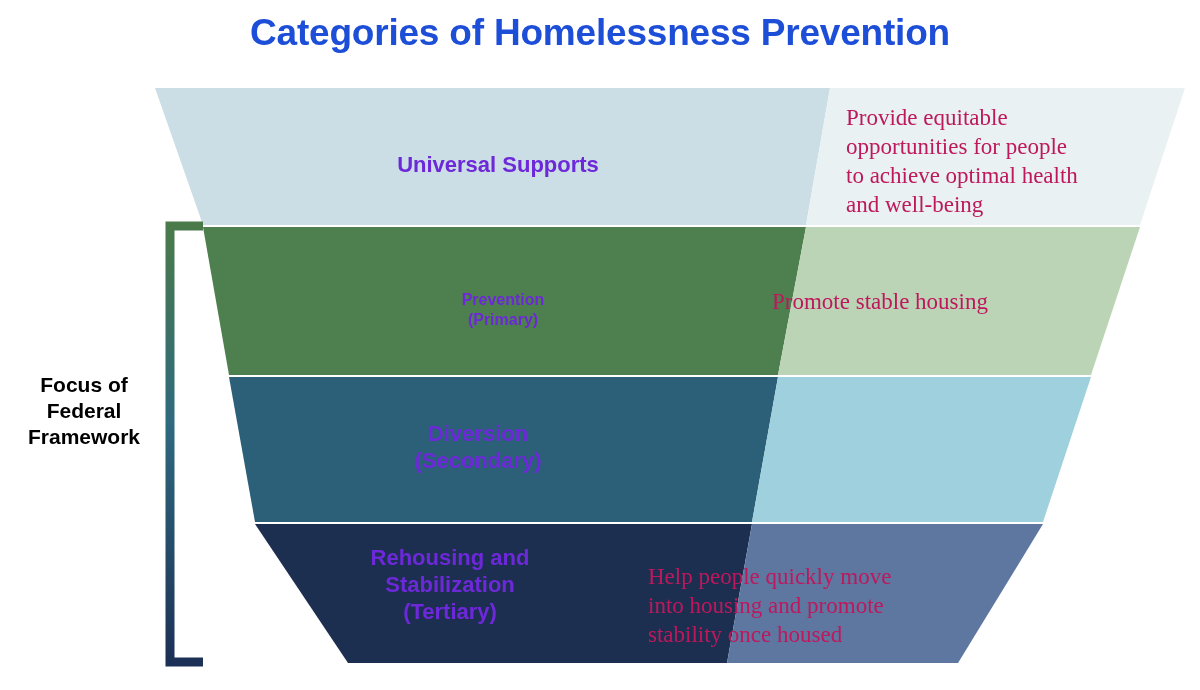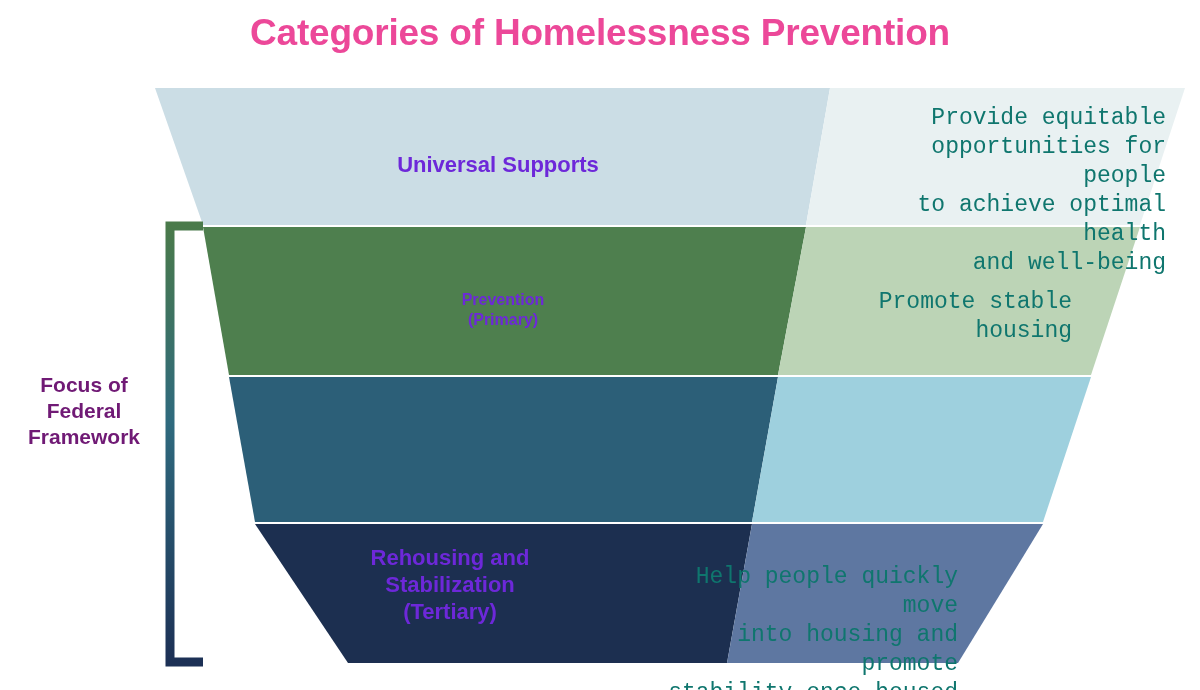--- a/index.html
+++ b/index.html
@@ -23,36 +23,36 @@
   #page-title {
     position: absolute;
     left: 0;
     top: 12px;
     width: 1200px;
     text-align: center;
     font-family: "Liberation Sans", sans-serif;
     font-weight: bold;
     font-size: 37px;
     letter-spacing: -0.2px;
-    color: #ec4899;
+    color: #1d4ed8;
     white-space: nowrap;
   }
 
   
   #focus-label {
     position: absolute;
     left: 6px;
     top: 372px;
     width: 156px;
     text-align: center;
     font-family: "Liberation Sans", sans-serif;
     font-weight: bold;
     font-size: 21px;
     line-height: 26px;
-    color: #701a75;
+    color: #000000;
   }
 
   
   #funnel-svg {
     position: absolute;
     left: 0;
     top: 0;
     width: 1200px;
     height: 690px;
   }
@@ -63,23 +63,23 @@
     text-align: center;
     font-family: "Liberation Sans", sans-serif;
     font-weight: bold;
     color: #6d28d9;
     line-height: 1.22;
     white-space: pre-line;
     pointer-events: none;
   }
   .band-right-label {
     position: absolute;
-    text-align: right;
-    font-family: Liberation Mono, monospace;
-    color: #0f766e;
+    text-align: left;
+    font-family: Liberation Serif, serif;
+    color: #be185d;
     line-height: 1.26;
     white-space: pre-line;
     pointer-events: none;
   }
 
   
   #label-universal        { left: 258px; top: 152px; width: 480px; font-size: 22px; }
   #desc-universal         { left: 846px; top: 104px; width: 320px; font-size: 23px; }
   
   #label-prevention       { left: 268px; top: 290px; width: 470px; font-size: 16px; }
@@ -131,20 +131,22 @@
   <div class="band-left-label" id="label-universal">Universal Supports</div>
   <div class="band-right-label" id="desc-universal">Provide equitable
 opportunities for people
 to achieve optimal health
 and well-being</div>
 
   <div class="band-left-label" id="label-prevention">Prevention
 (Primary)</div>
   <div class="band-right-label" id="desc-prevention">Promote stable housing</div>
 
+  <div class="band-left-label" id="label-diversion">Diversion
+(Secondary)</div>
 
   <div class="band-left-label" id="label-rehousing">Rehousing and
 Stabilization
 (Tertiary)</div>
   <div class="band-right-label" id="desc-rehousing">Help people quickly move
 into housing and promote
 stability once housed</div>
 
 </div>
 

